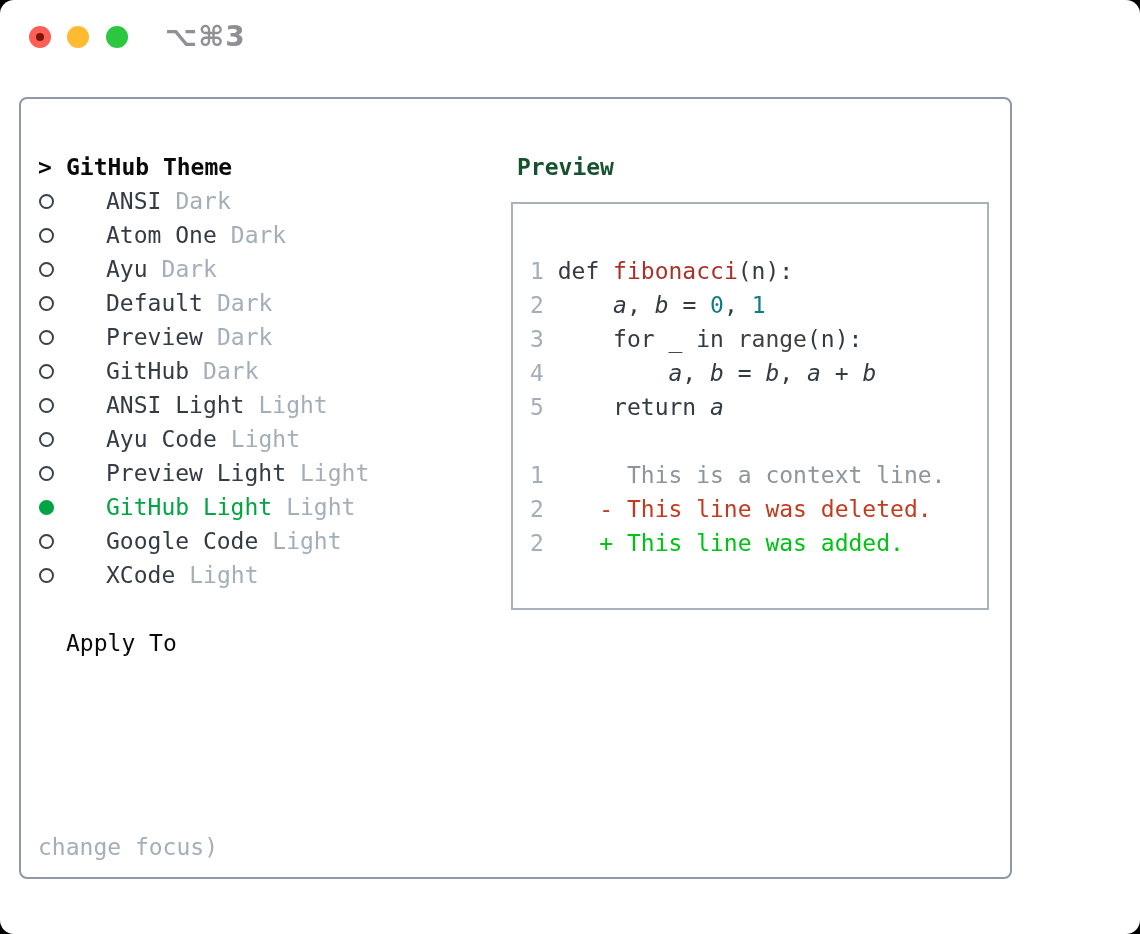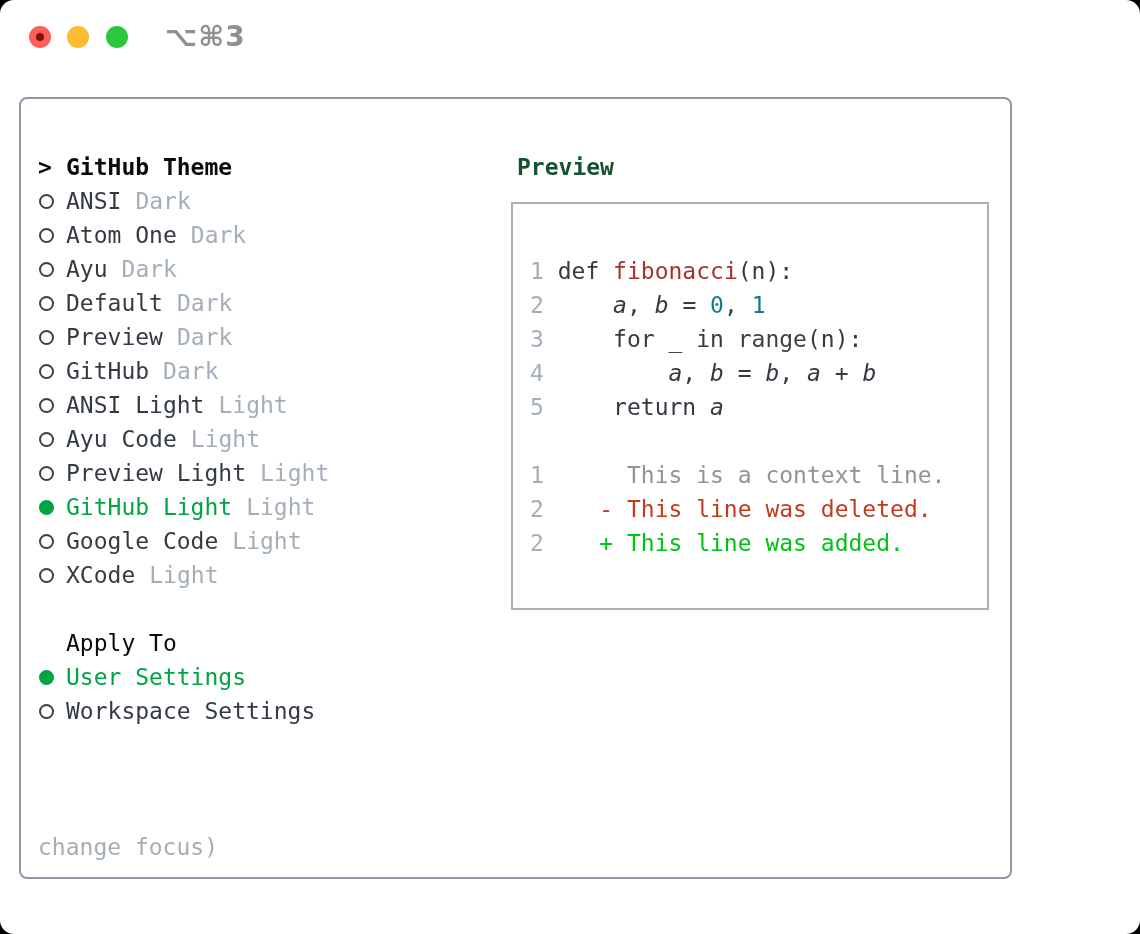--- a/index.html
+++ b/index.html
@@ -28,21 +28,21 @@
   }
 
   
   .menu{position:absolute;left:17px;top:51px;}
   .row{display:flex;align-items:center;height:34px;white-space:pre;font-size:23px;}
   .gutter{width:28px;display:flex;align-items:center;flex:none;}
   .radio{width:15px;height:15px;border:2.5px solid #3a414a;border-radius:50%;box-sizing:border-box;margin-left:1px;}
   .radio.on{background:#00a443;border-color:#00a443;}
   .caret{font-weight:bold;color:#0a0a0a;}
   .hdr{font-weight:bold;color:#0a0a0a;}
-  .name{color:#343b44;}
+  .name{color:#343b44;margin-left:40px;}
   .name.selected{color:#00a443;}
   .variant{color:#a4aeb9;padding-left:14px;}
   .apply{position:absolute;left:17px;top:527px;}
   .apply-hdr{color:#0a0a0a;}
   .hint{position:absolute;left:17px;top:663px;color:#a4aeb9;font-size:23px;line-height:34px;white-space:pre;}
 
   
   .preview-title{position:absolute;left:496px;top:51px;height:34px;line-height:34px;font-size:23px;font-weight:bold;color:#14532d;}
   .preview-box{
     position:absolute;left:490px;top:103px;width:474px;height:404px;
@@ -93,24 +93,20 @@
           <div class="row"><span class="gutter"><span class="radio"></span></span><span class="name">Google Code</span><span class="variant">Light</span></div>
           <div class="row"><span class="gutter"><span class="radio"></span></span><span class="name">XCode</span><span class="variant">Light</span></div>
         </div>
     </div>
 
     <div class="apply">
       <div class="row">
         <span class="gutter"></span>
         <span class="apply-hdr">Apply To</span>
       </div>
-      <div id="apply-list">
-          <div class="row"><span class="gutter"><span class="radio on"></span></span><span class="name selected">User Settings</span></div>
-          <div class="row"><span class="gutter"><span class="radio"></span></span><span class="name">Workspace Settings</span></div>
-        </div>
     </div>
 
     <div class="hint">
       <div>change focus)</div>
     </div>
 
     <div class="preview-title">Preview</div>
 
     <div class="preview-box">
       <div class="code" id="code"><div class="code-line"><span class="ln">1</span><span class="seg-plain"> def </span><span class="seg-func">fibonacci</span><span class="seg-plain">(n):</span></div><div class="code-line"><span class="ln">2</span><span class="seg-plain">     </span><span class="seg-var">a</span><span class="seg-plain">, </span><span class="seg-var">b</span><span class="seg-plain"> = </span><span class="seg-num">0</span><span class="seg-plain">, </span><span class="seg-num">1</span></div><div class="code-line"><span class="ln">3</span><span class="seg-plain">     for _ in </span><span class="seg-builtin">range</span><span class="seg-plain">(n):</span></div><div class="code-line"><span class="ln">4</span><span class="seg-plain">         </span><span class="seg-var">a</span><span class="seg-plain">, </span><span class="seg-var">b</span><span class="seg-plain"> = </span><span class="seg-var">b</span><span class="seg-plain">, </span><span class="seg-var">a</span><span class="seg-plain"> + </span><span class="seg-var">b</span></div><div class="code-line"><span class="ln">5</span><span class="seg-plain">     return </span><span class="seg-var">a</span></div><div class="code-line"><span class="ln"></span></div><div class="code-line"><span class="ln">1</span><span class="seg-context">      This is a context line.</span></div><div class="code-line"><span class="ln">2</span><span class="seg-deleted">    - This line was deleted.</span></div><div class="code-line"><span class="ln">2</span><span class="seg-added">    + This line was added.</span></div></div>

